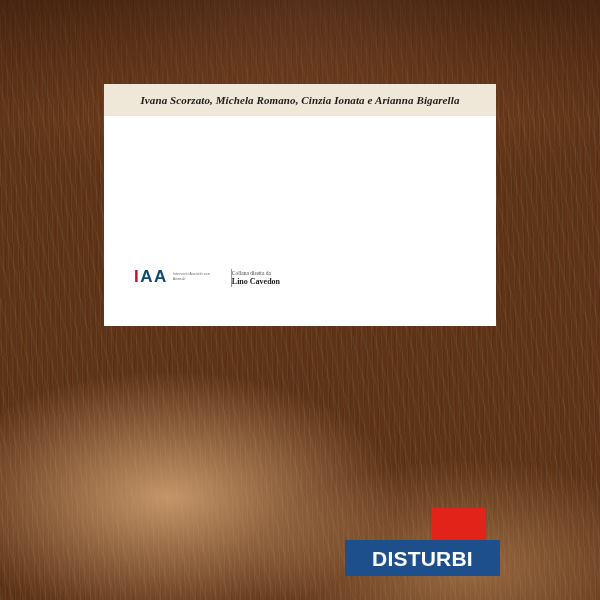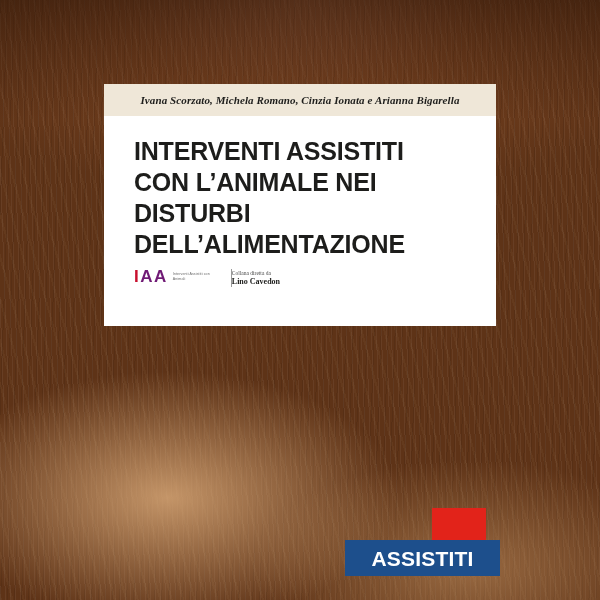--- a/index.html
+++ b/index.html
@@ -121,21 +121,21 @@
     gap: 5px;
   }
   .iaa-mark {
     font-family: "Liberation Sans", sans-serif;
     font-weight: bold;
     font-size: 17px;
     letter-spacing: 1.5px;
     color: #c8102e;
     line-height: 17px;
   }
-  .iaa-mark .grey { color: #701a75; }
+  .iaa-mark .grey { color: #0c4a6e; }
   .iaa-sub {
     font-size: 3.6px;
     line-height: 5px;
     color: #6b6b6b;
     max-width: 44px;
     letter-spacing: .1px;
   }
   .collana {
     border-left: 1px solid #9a9a9a;
     margin-top: 1px;
@@ -192,36 +192,31 @@
   <div class="fur"></div>
   <div class="fur-strokes"></div>
   <div class="fur-top-shade"></div>
   <div class="fur-bottom-light"></div>
 
   <div class="author-band">
     <div class="authors">Ivana Scorzato, Michela Romano, Cinzia Ionata e Arianna Bigarella</div>
   </div>
 
   <div class="title-band">
-    <div class="title">
-      <div>INTERVENTI ASSISTITI</div>
-      <div>CON L’ANIMALE NEI DISTURBI</div>
-      <div>DELL’ALIMENTAZIONE</div>
-    </div>
 
     <div class="logo-row">
       <div class="iaa-logo">
         <div class="iaa-mark"><span>I</span><span class="grey">AA</span></div>
         <div class="iaa-sub">Interventi Assistiti con Animali</div>
       </div>
       <div class="collana">
         <div class="collana-label">Collana diretta da</div>
         <div class="collana-name">Lino Cavedon</div>
       </div>
     </div>
   </div>
 
   <div class="pub-red"></div>
   <div class="pub-bar">
-    <div class="pub-name">ASSISTITI</div>
+    <div class="pub-name">DISTURBI</div>
   </div>
 
 </div>
 
 </body></html>

